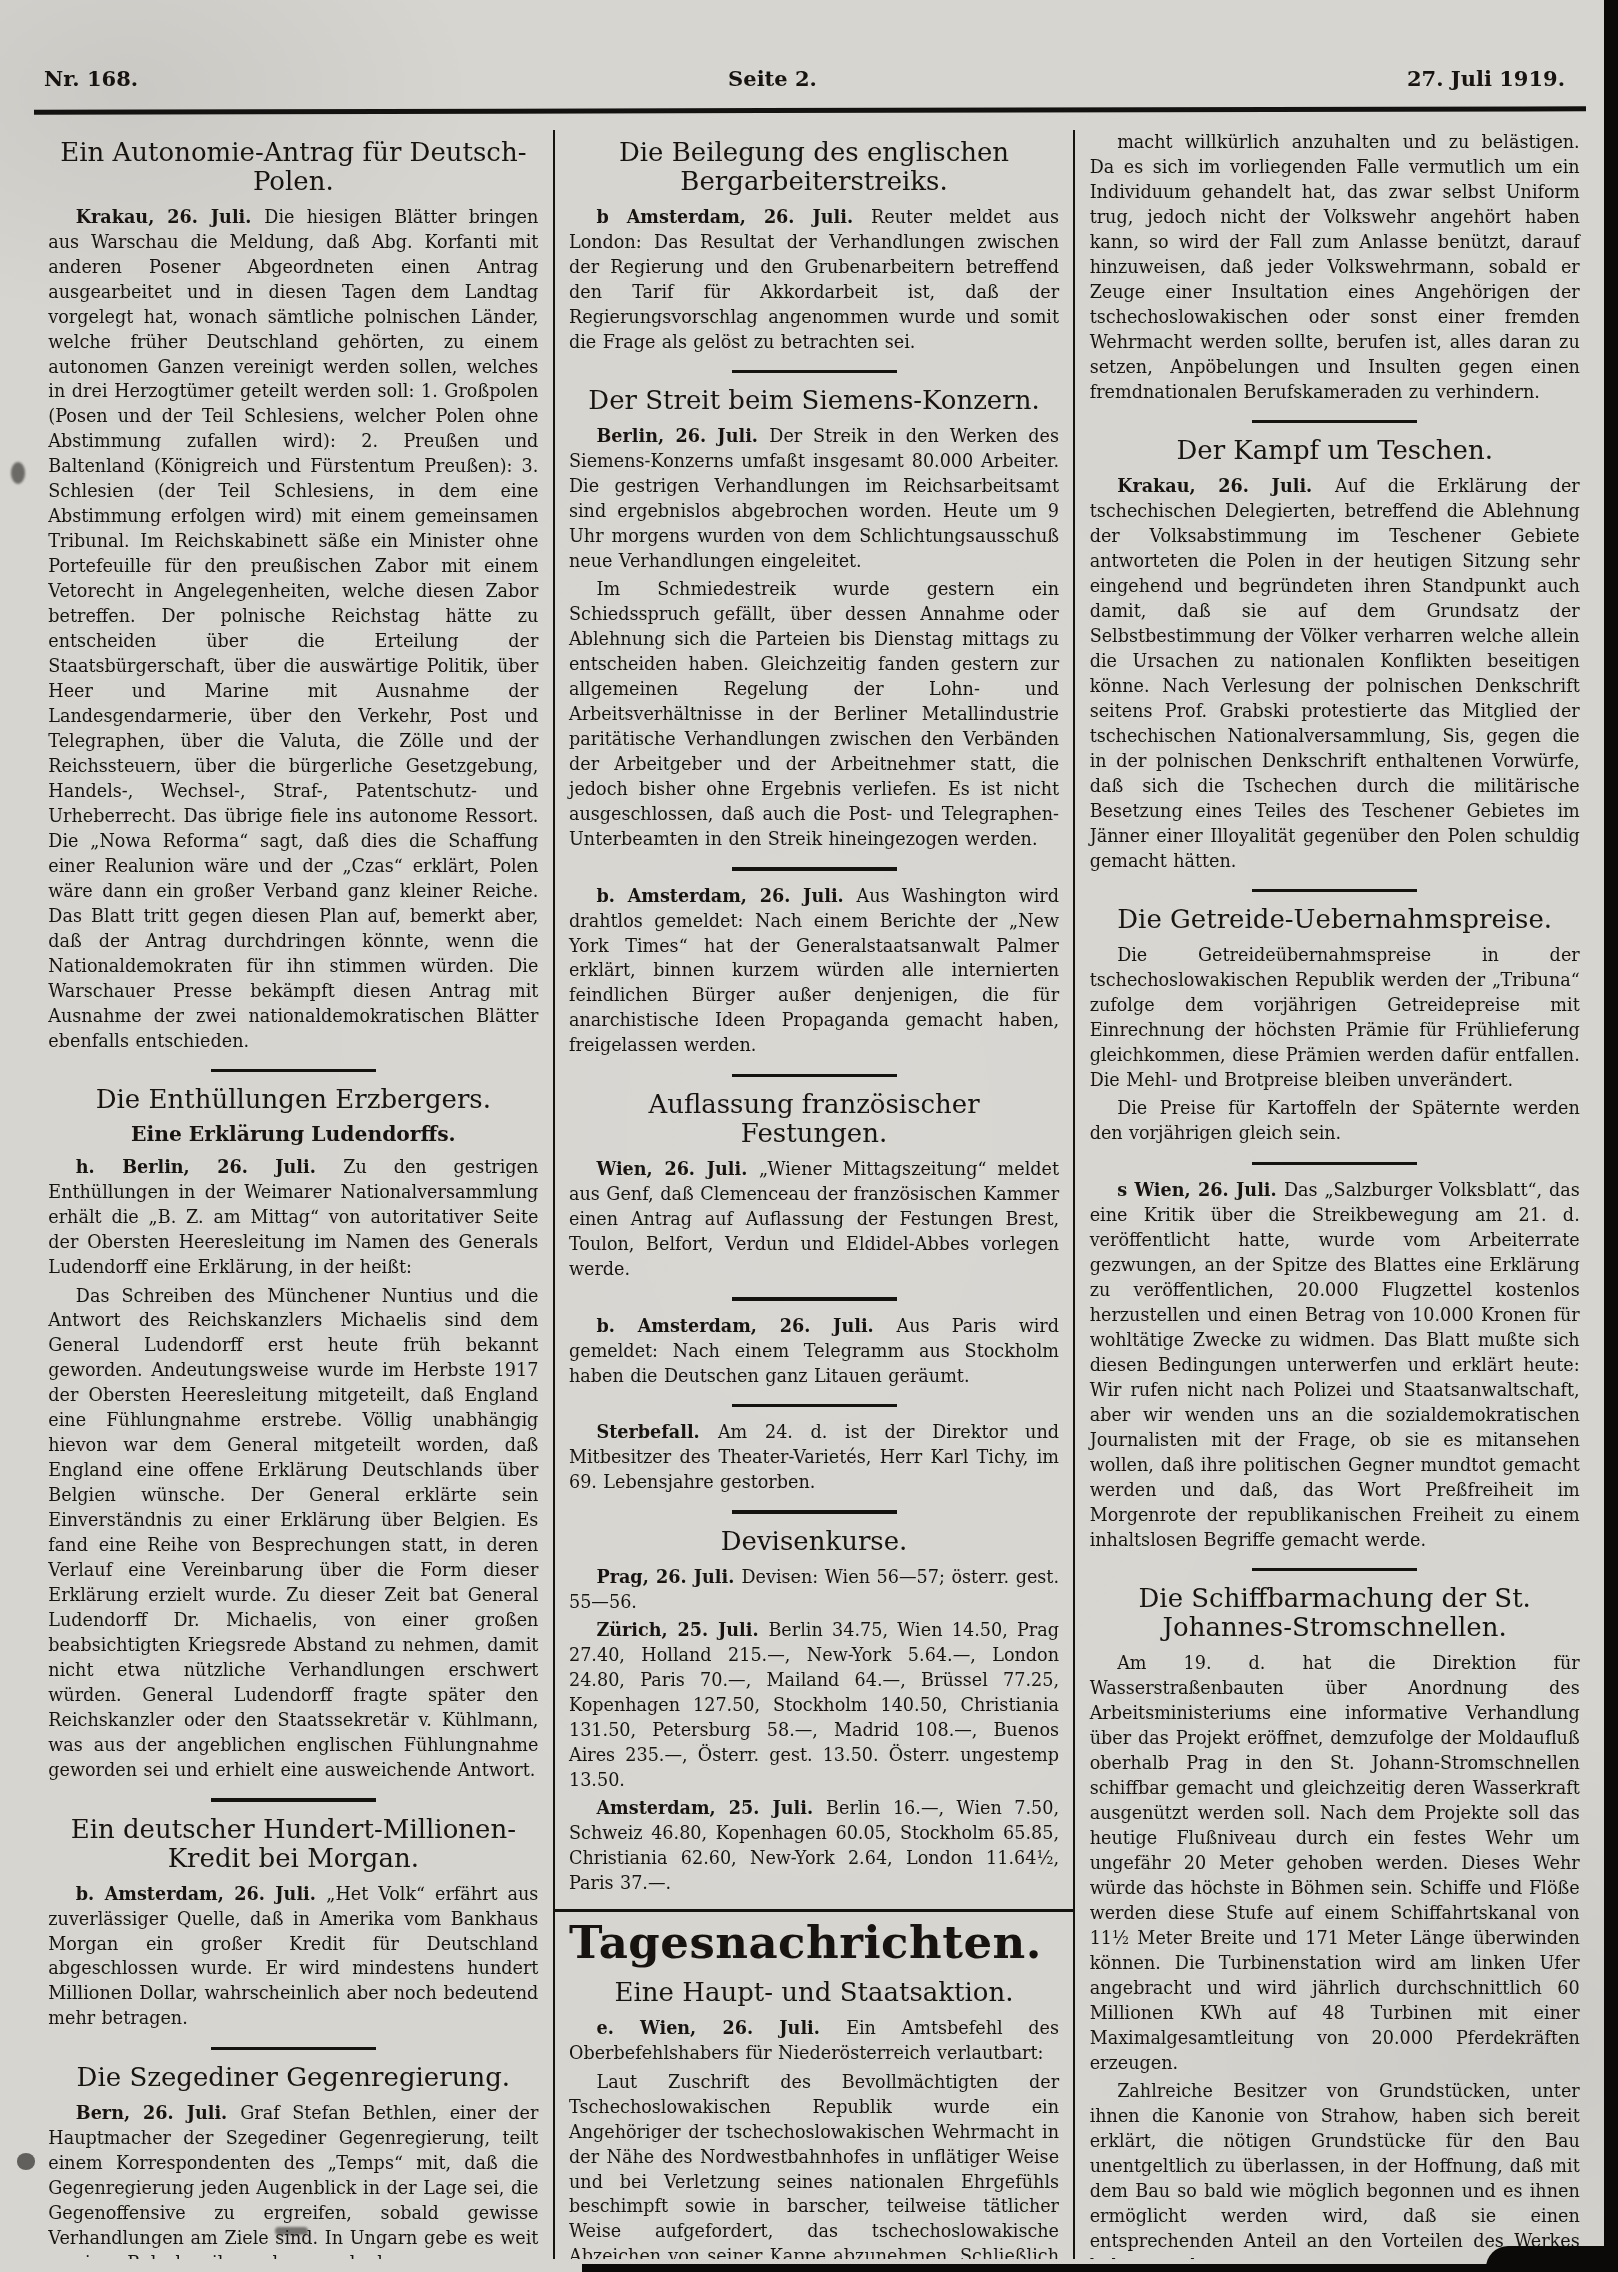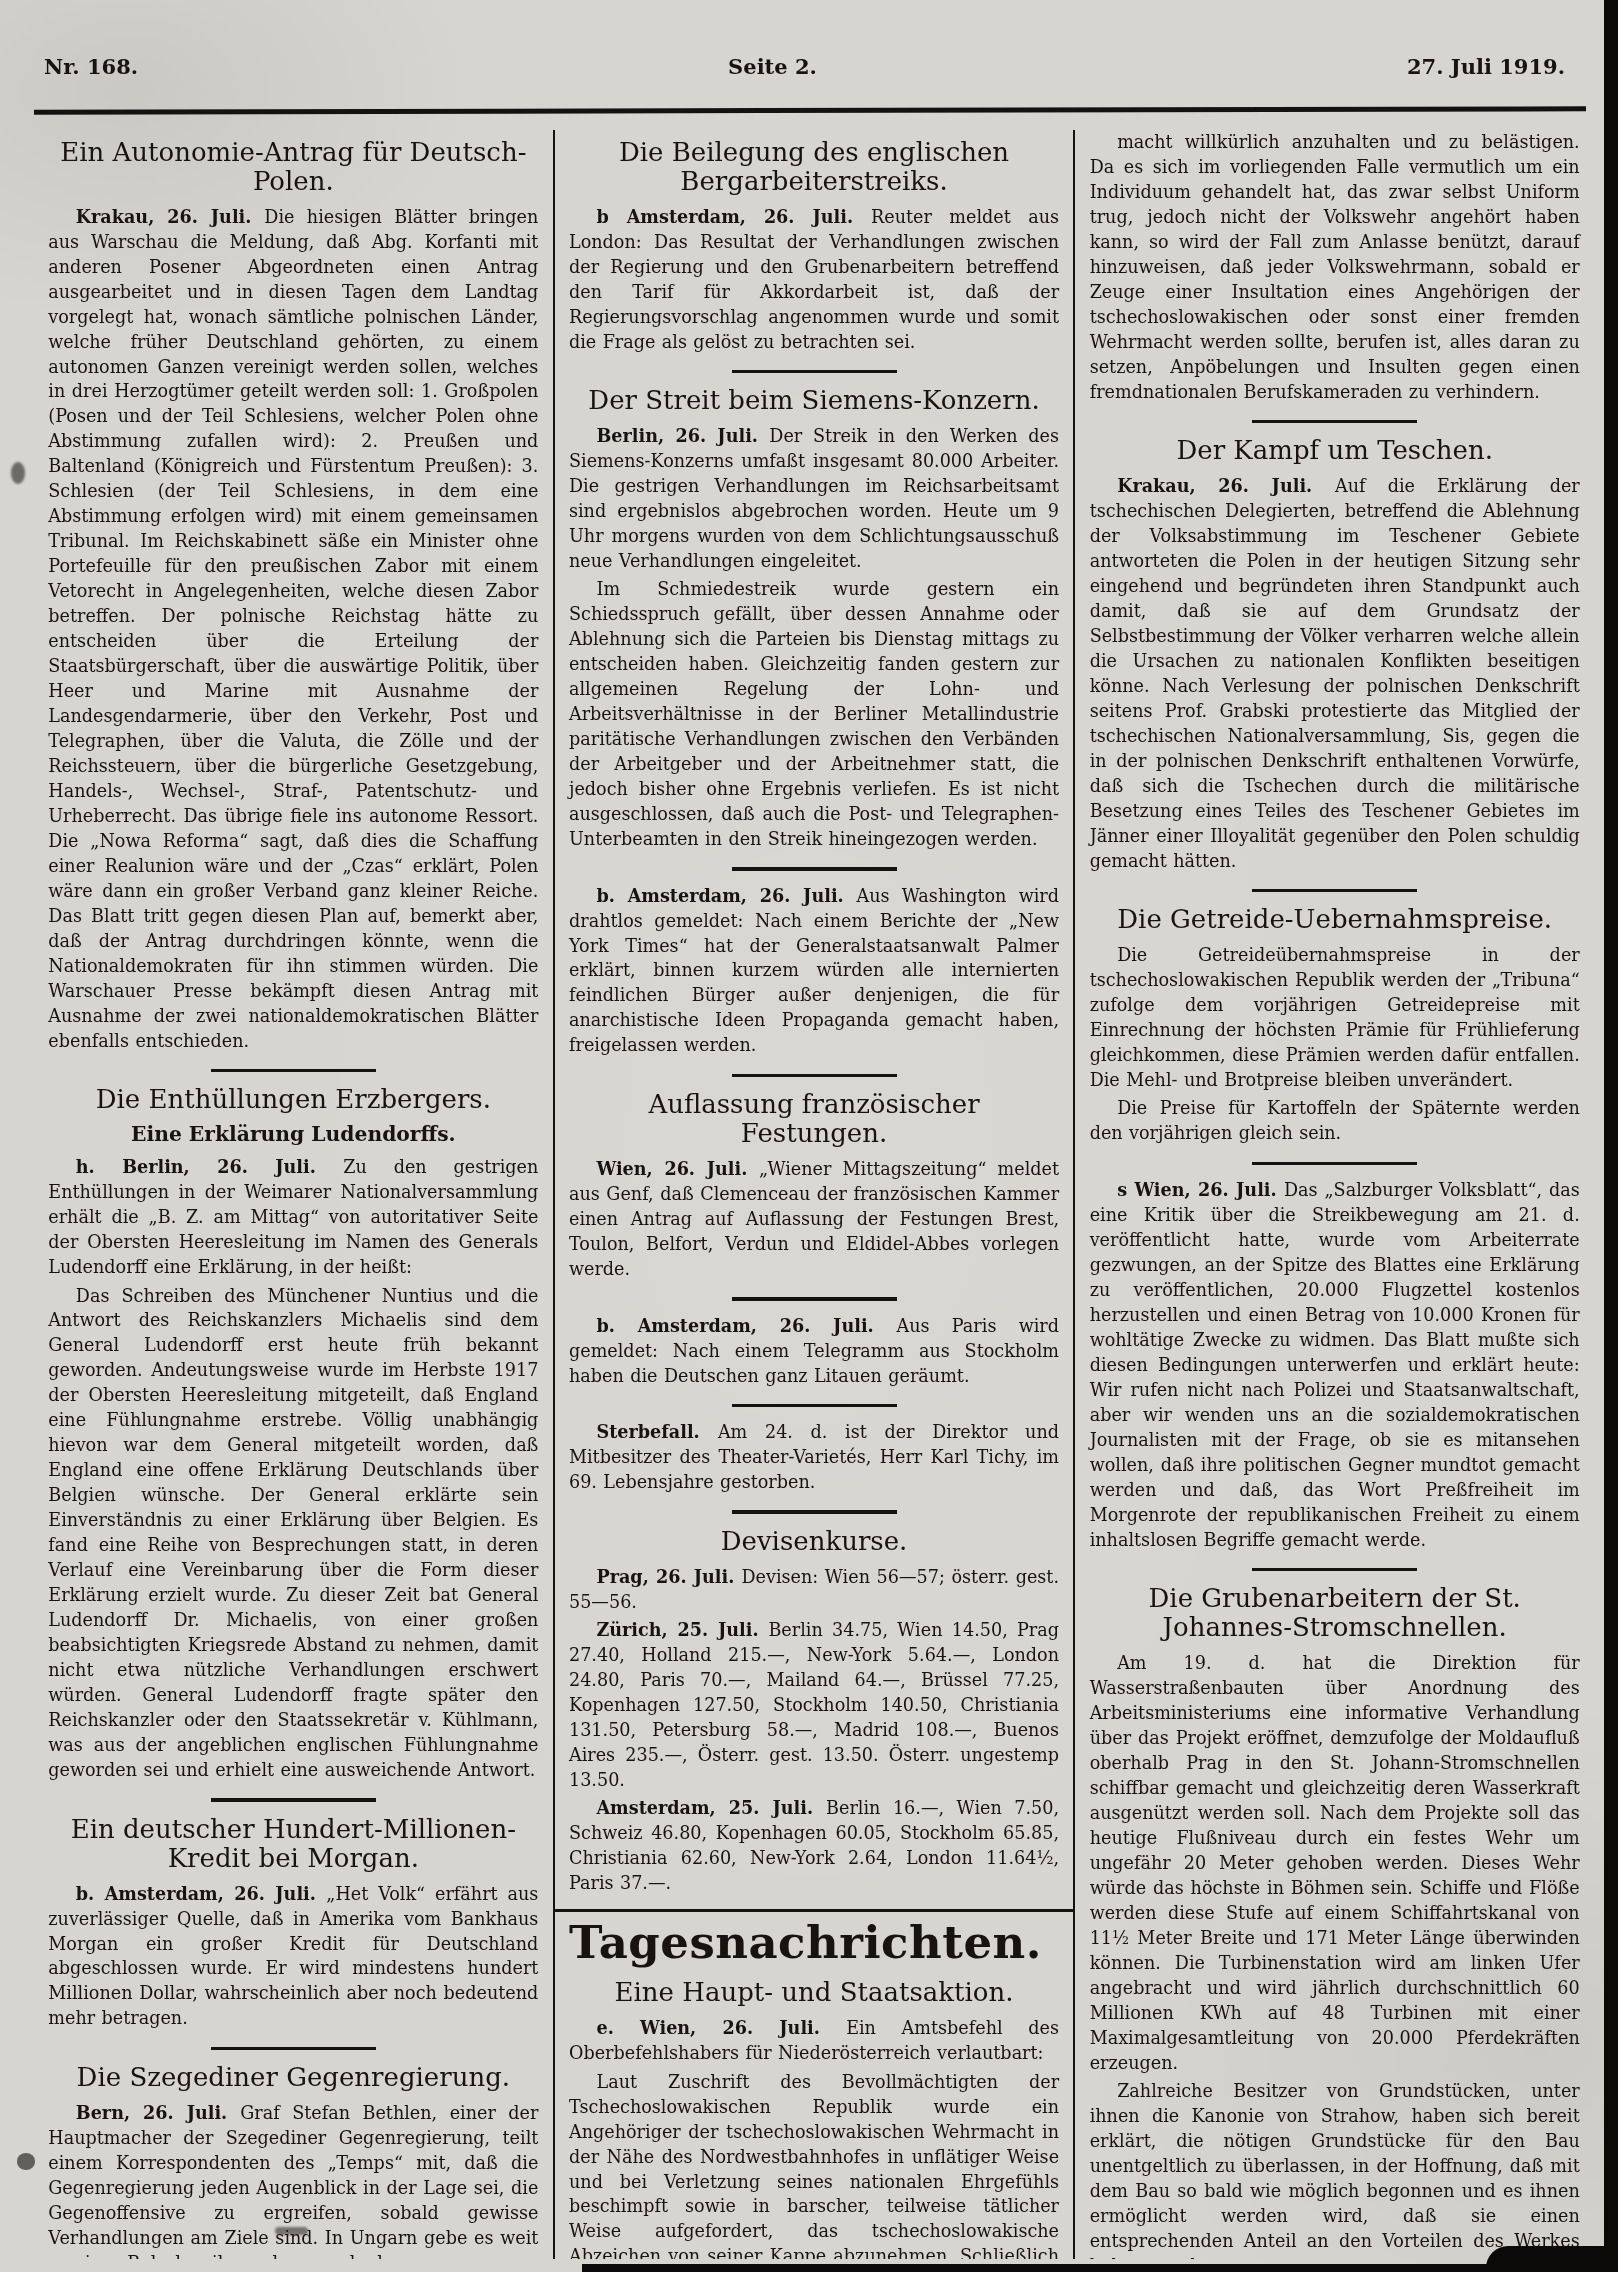--- a/index.html
+++ b/index.html
@@ -13,21 +13,21 @@
       radial-gradient(ellipse 660px 495px at 95% 90%, rgba(0,0,0,0.05), transparent 70%),
       radial-gradient(ellipse 770px 1210px at 50% 50%, rgba(255,255,255,0.05), transparent 80%);
     font-family:"DejaVu Serif", serif;
     color:#171310;
     overflow:hidden;
   }
   .edge-right{position:absolute;top:0;right:0;width:14.3px;height:100%;background:#0b0a09;}
   .edge-bottom{position:absolute;bottom:0;left:36%;right:0;height:8.8px;background:#0b0a09;}
   .edge-corner{position:absolute;bottom:0;right:0;width:132px;height:27.5px;background:#0b0a09;border-top-left-radius:22px;}
   .masthead{
-    position:absolute;top:54px;left:44px;right:53px;
+    position:absolute;top:66px;left:44px;right:53px;
     display:flex;justify-content:space-between;align-items:baseline;
     font-weight:bold;font-size:21px;
   }
   .masthead-rule{position:absolute;top:108px;left:34px;right:32px;height:5px;background:#141210;transform:rotate(-0.12deg);}
   .columns{
     position:absolute;top:130px;left:34px;right:24px;bottom:14.3px;
     display:flex;align-items:stretch;
   }
   .col{flex:1 1 0;padding:0 14.3px;overflow:hidden;}
   .col + .col{border-left:2.2px solid #15130f;}
@@ -152,21 +152,21 @@
           <h2 class="headline">Die Getreide-Uebernahmspreise.</h2>
           <p>Die Getreideübernahmspreise in der tschechoslowakischen Republik werden der „Tribuna“ zufolge dem vorjährigen Getreidepreise mit Einrechnung der höchsten Prämie für Frühlieferung gleichkommen, diese Prämien werden dafür entfallen. Die Mehl- und Brotpreise bleiben unverändert.</p>
           <p>Die Preise für Kartoffeln der Späternte werden den vorjährigen gleich sein.</p>
         </div>
         <div class="rule-short"></div>
         <div class="article">
           <p><b>s Wien, 26. Juli. </b>Das „Salzburger Volksblatt“, das eine Kritik über die Streikbewegung am 21. d. veröffentlicht hatte, wurde vom Arbeiterrate gezwungen, an der Spitze des Blattes eine Erklärung zu veröffentlichen, 20.000 Flugzettel kostenlos herzustellen und einen Betrag von 10.000 Kronen für wohltätige Zwecke zu widmen. Das Blatt mußte sich diesen Bedingungen unterwerfen und erklärt heute: Wir rufen nicht nach Polizei und Staatsanwaltschaft, aber wir wenden uns an die sozialdemokratischen Journalisten mit der Frage, ob sie es mitansehen wollen, daß ihre politischen Gegner mundtot gemacht werden und daß, das Wort Preßfreiheit im Morgenrote der republikanischen Freiheit zu einem inhaltslosen Begriffe gemacht werde.</p>
         </div>
         <div class="rule-short"></div>
         <div class="article">
-          <h2 class="headline">Die Grubenarbeitern der St. Johannes-Stromschnellen.</h2>
+          <h2 class="headline">Die Schiffbarmachung der St. Johannes-Stromschnellen.</h2>
           <p>Am 19. d. hat die Direktion für Wasserstraßenbauten über Anordnung des Arbeitsministeriums eine informative Verhandlung über das Projekt eröffnet, demzufolge der Moldaufluß oberhalb Prag in den St. Johann-Stromschnellen schiffbar gemacht und gleichzeitig deren Wasserkraft ausgenützt werden soll. Nach dem Projekte soll das heutige Flußniveau durch ein festes Wehr um ungefähr 20 Meter gehoben werden. Dieses Wehr würde das höchste in Böhmen sein. Schiffe und Flöße werden diese Stufe auf einem Schiffahrtskanal von 11½ Meter Breite und 171 Meter Länge überwinden können. Die Turbinenstation wird am linken Ufer angebracht und wird jährlich durchschnittlich 60 Millionen KWh auf 48 Turbinen mit einer Maximalgesamtleitung von 20.000 Pferdekräften erzeugen.</p>
           <p>Zahlreiche Besitzer von Grundstücken, unter ihnen die Kanonie von Strahow, haben sich bereit erklärt, die nötigen Grundstücke für den Bau unentgeltlich zu überlassen, in der Hoffnung, daß mit dem Bau so bald wie möglich begonnen und es ihnen ermöglicht werden wird, daß sie einen entsprechenden Anteil an den Vorteilen des Werkes haben werden.</p>
         </div>
       </div>
   </div>
 
   <div class="edge-right"></div>
   <div class="edge-bottom"></div>
   <div class="edge-corner"></div>
 </div>

